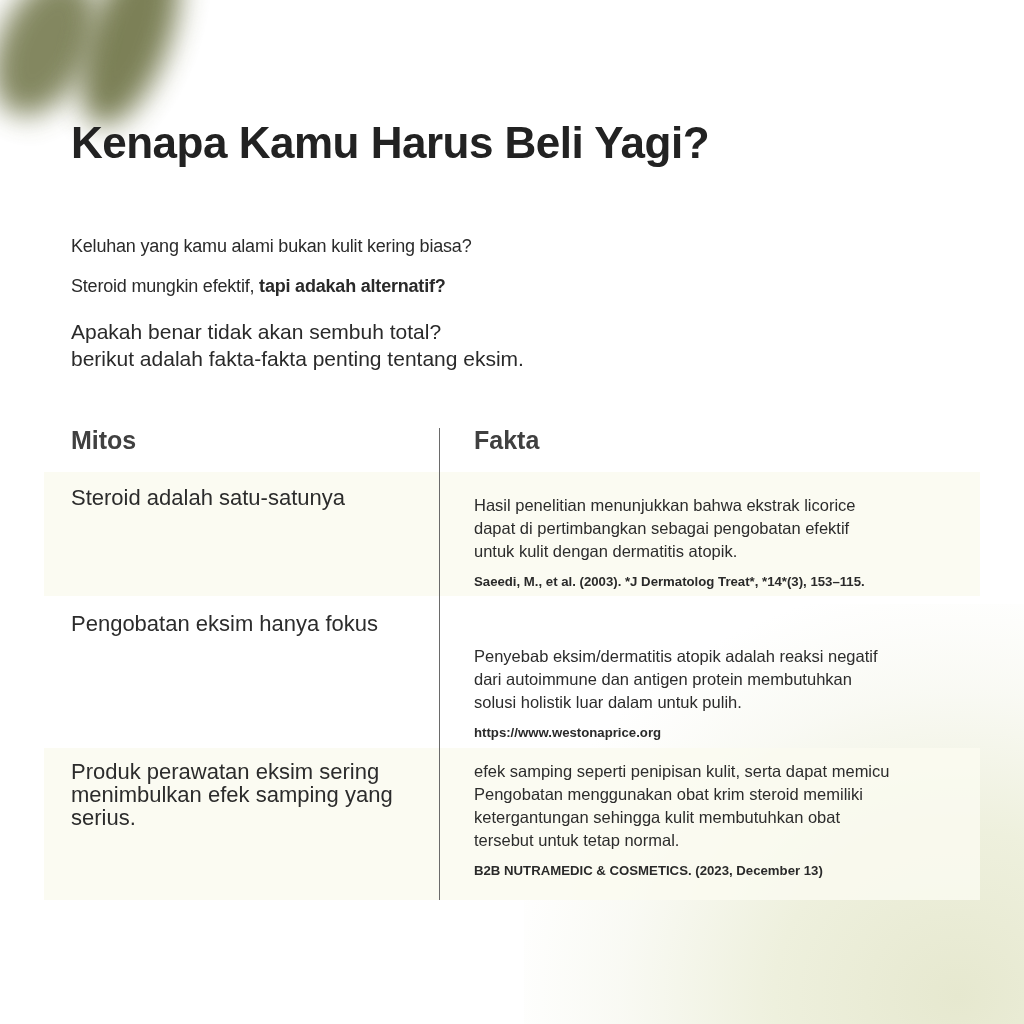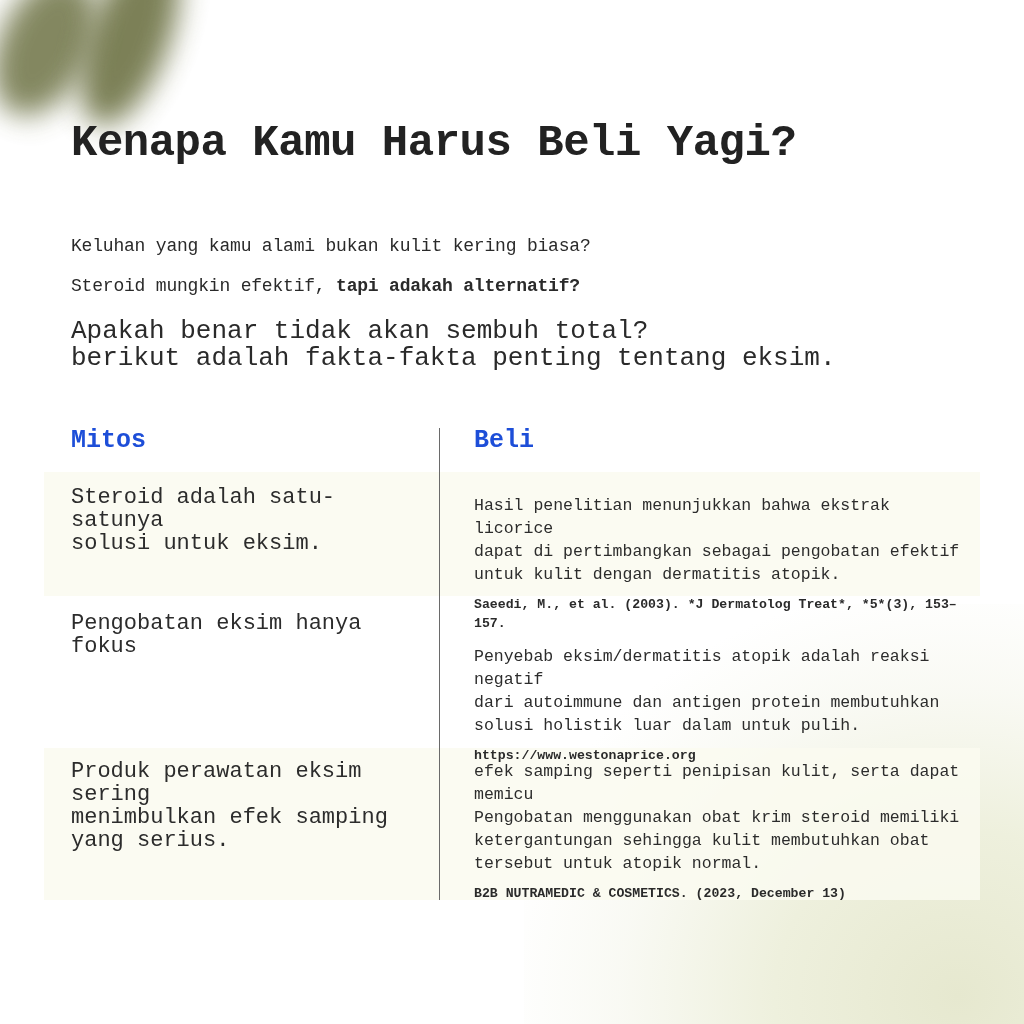--- a/index.html
+++ b/index.html
@@ -1,15 +1,15 @@
 <!DOCTYPE html>
 <html><head>
   <meta charset="utf-8">
   <style>
-    * { box-sizing: border-box; margin: 0; padding: 0; font-family: Liberation Mono, monospace; }
+    * { box-sizing: border-box; margin: 0; padding: 0; }
     html, body { width: 1024px; height: 1024px; overflow: hidden; }
     body {
       position: relative;
       background: #ffffff;
       font-family: "Liberation Sans", sans-serif;
       color: #232323;
     }
     
     .leaf-shadow {
       position: absolute; left: -40px; top: -60px; width: 260px; height: 180px;
@@ -28,24 +28,24 @@
       position: absolute; left: 71px; top: 118px;
       font-size: 44px; font-weight: 700; letter-spacing: -0.5px; color: #222;
     }
     .subtitle {
       position: absolute; left: 71px; top: 226px;
       font-size: 18px; line-height: 40px; color: #2a2a2a; letter-spacing: -0.2px;
     }
     .subtitle b { font-weight: 700; }
     .intro {
       position: absolute; left: 71px; top: 318px;
-      font-size: 26px; line-height: 27px; color: #2a2a2a;
+      font-size: 21px; line-height: 27px; color: #2a2a2a;
     }
     .col-head {
-      position: absolute; top: 426px; font-size: 25px; font-weight: 700; color: #1d4ed8;
+      position: absolute; top: 426px; font-size: 25px; font-weight: 700; color: #404040;
     }
     .divider {
       position: absolute; left: 439px; top: 428px; width: 1px; height: 472px; background: #6a6a6a;
     }
     .band {
       position: absolute; left: 44px; width: 936px; background: rgba(250,250,240,0.85);
     }
     .row-myth {
       position: absolute; left: 71px; width: 350px;
       font-size: 22px; line-height: 23px; color: #2c2c2c;
@@ -76,33 +76,32 @@
 
 <div class="intro">
   <div>Apakah benar tidak akan sembuh total?</div>
   <div>berikut adalah fakta-fakta penting tentang eksim.</div>
 </div>
 
 <div class="band" style="top:472px; height:124px;"></div>
 <div class="band" style="top:748px; height:152px;"></div>
 
 <div class="col-head" style="left:71px;">Mitos</div>
-<div class="col-head" style="left:474px;">Beli</div>
+<div class="col-head" style="left:474px;">Fakta</div>
 <div class="divider"></div>
 
 <div class="row-myth" style="top:486px;">
   <div>Steroid adalah satu-satunya</div>
-  <div>solusi untuk eksim.</div>
 </div>
 <div class="row-fact" style="top:486px;margin-top:8px;">
   <div>Hasil penelitian menunjukkan bahwa ekstrak licorice</div>
   <div>dapat di pertimbangkan sebagai pengobatan efektif</div>
   <div>untuk kulit dengan dermatitis atopik.</div>
   <div class="ref">
-    <div>Saeedi, M., et al. (2003). *J Dermatolog Treat*, *5*(3), 153–157.</div>
+    <div>Saeedi, M., et al. (2003). *J Dermatolog Treat*, *14*(3), 153–115.</div>
   </div>
 </div>
 
 <div class="row-myth" style="top:612px;">
   <div>Pengobatan eksim hanya fokus</div>
 </div>
 <div class="row-fact" style="top:645px;">
   <div>Penyebab eksim/dermatitis atopik adalah reaksi negatif</div>
   <div>dari autoimmune dan antigen protein membutuhkan</div>
   <div>solusi holistik luar dalam untuk pulih.</div>
@@ -112,17 +111,17 @@
 </div>
 
 <div class="row-myth" style="top:760px;">
   <div>Produk perawatan eksim sering</div>
   <div>menimbulkan efek samping yang serius.</div>
 </div>
 <div class="row-fact" style="top:760px;">
   <div>efek samping seperti penipisan kulit, serta dapat memicu</div>
   <div>Pengobatan menggunakan obat krim steroid memiliki</div>
   <div>ketergantungan sehingga kulit membutuhkan obat</div>
-  <div>tersebut untuk atopik normal.</div>
+  <div>tersebut untuk tetap normal.</div>
   <div class="ref">
     <div>B2B NUTRAMEDIC &amp; COSMETICS. (2023, December 13)</div>
   </div>
 </div>
 
 </body></html>

